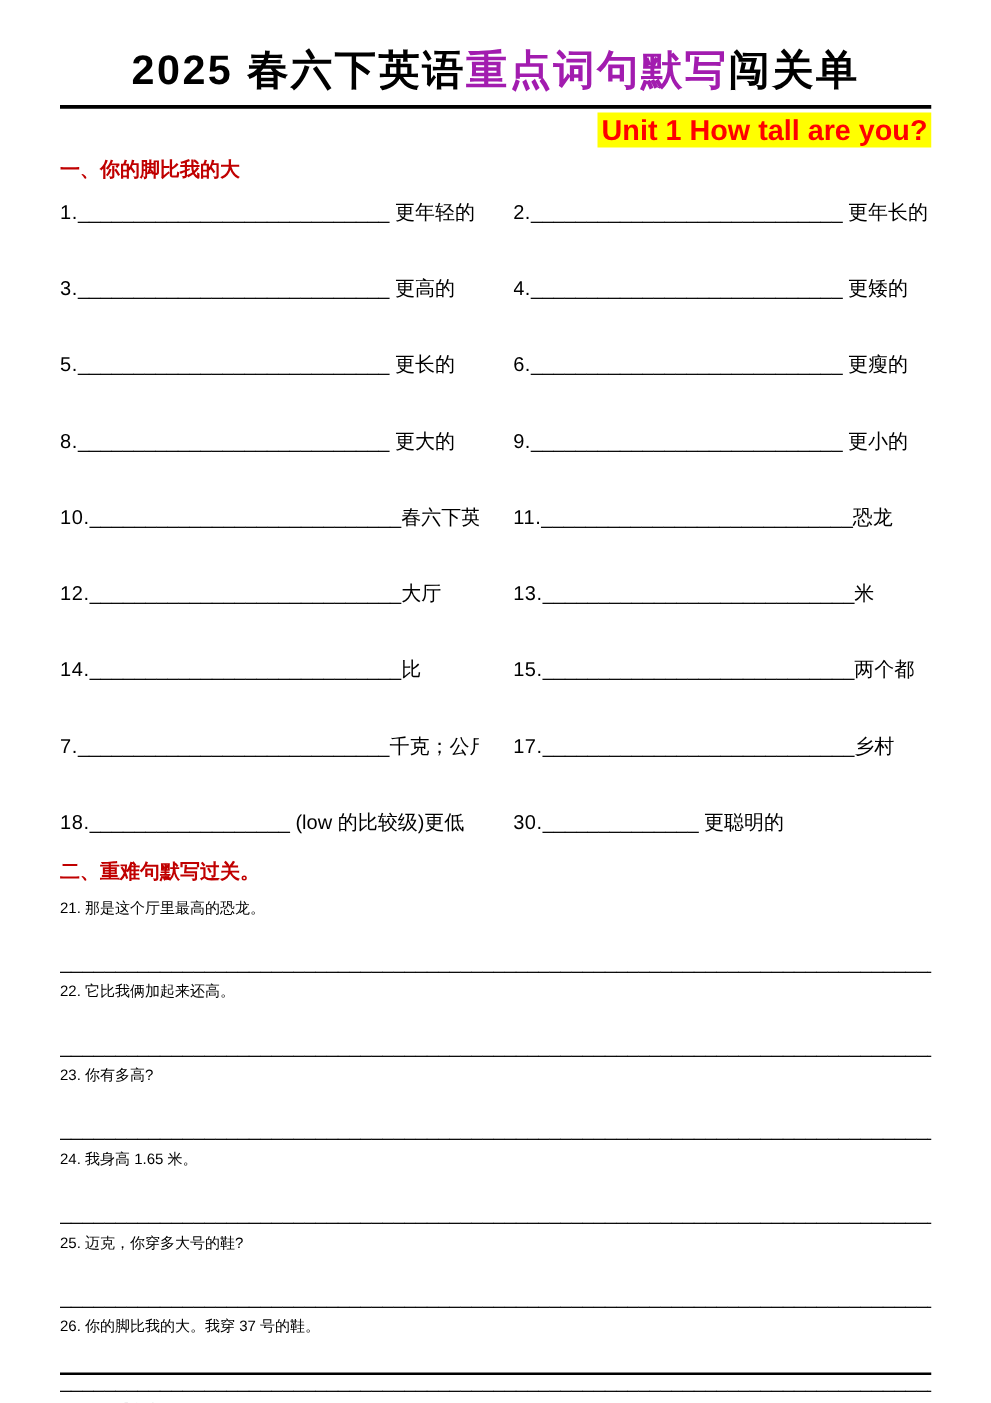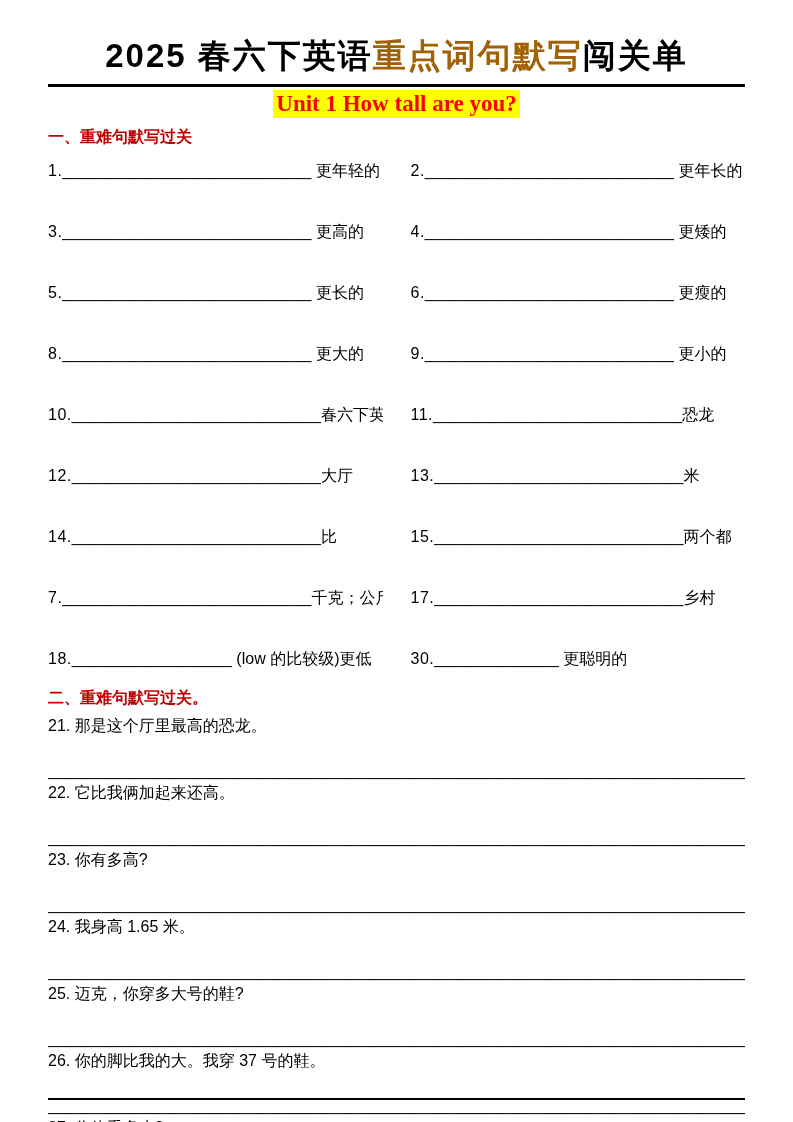--- a/index.html
+++ b/index.html
@@ -15,27 +15,27 @@
     color: #000000;
   }
   .title {
     text-align: center;
     font-size: 33px;
     font-weight: bold;
     letter-spacing: 2px;
     line-height: 44px;
     white-space: nowrap;
   }
-  .title .red { color: #a16207; }
+  .title .red { color: #a21caf; }
   .title-rule {
     border: none;
     border-top: 3px solid #000000;
     margin: 6px 0 2px 0;
   }
-  .subtitle-wrap { text-align: center; margin: 3px 0 4px 0; font-family: Liberation Serif, serif; }
+  .subtitle-wrap { text-align: right; margin: 3px 0 4px 0; }
   .subtitle {
     display: inline-block;
     background: #ffff00;
     color: #ff0000;
     font-weight: bold;
     font-size: 23px;
     line-height: 28px;
     padding: 0 3px;
   }
   .section-heading {
@@ -56,21 +56,21 @@
     font-size: 16px;
     line-height: 33px;
     height: 33px;
     white-space: nowrap;
     overflow: hidden;
   }
   .wn { letter-spacing: 0.5px; }
   .wb { letter-spacing: 0; }
   .wl { }
   .sent-q {
-    font-size: 16px;
+    font-size: 12px;
     line-height: 22px;
     margin-top: 0;
     white-space: nowrap;
     overflow: hidden;
   }
   .sent-ans {
     font-size: 16px;
     line-height: 22px;
     margin-top: 23px;
     white-space: nowrap;
@@ -92,21 +92,21 @@
 <div class="page">
 
   <div class="title"><span>2025 春六下英语</span><span class="red">重点词句默写</span><span>闯关单</span></div>
 
   <div class="title-rule"></div>
 
   <div class="subtitle-wrap">
     <span class="subtitle">Unit 1 How tall are you?</span>
   </div>
 
-  <div class="section-heading">一、重难句默写过关</div>
+  <div class="section-heading">一、你的脚比我的大</div>
 
   <div id="word-grid" class="word-grid">
       <div class="word-item"><span class="wn">1.</span><span class="wb">____________________________</span><span class="wl"> 更年轻的</span></div>
       <div class="word-item"><span class="wn">2.</span><span class="wb">____________________________</span><span class="wl"> 更年长的</span></div>
       <div class="word-item"><span class="wn">3.</span><span class="wb">____________________________</span><span class="wl"> 更高的</span></div>
       <div class="word-item"><span class="wn">4.</span><span class="wb">____________________________</span><span class="wl"> 更矮的</span></div>
       <div class="word-item"><span class="wn">5.</span><span class="wb">____________________________</span><span class="wl"> 更长的</span></div>
       <div class="word-item"><span class="wn">6.</span><span class="wb">____________________________</span><span class="wl"> 更瘦的</span></div>
       <div class="word-item"><span class="wn">8.</span><span class="wb">____________________________</span><span class="wl"> 更大的</span></div>
       <div class="word-item"><span class="wn">9.</span><span class="wb">____________________________</span><span class="wl"> 更小的</span></div>

